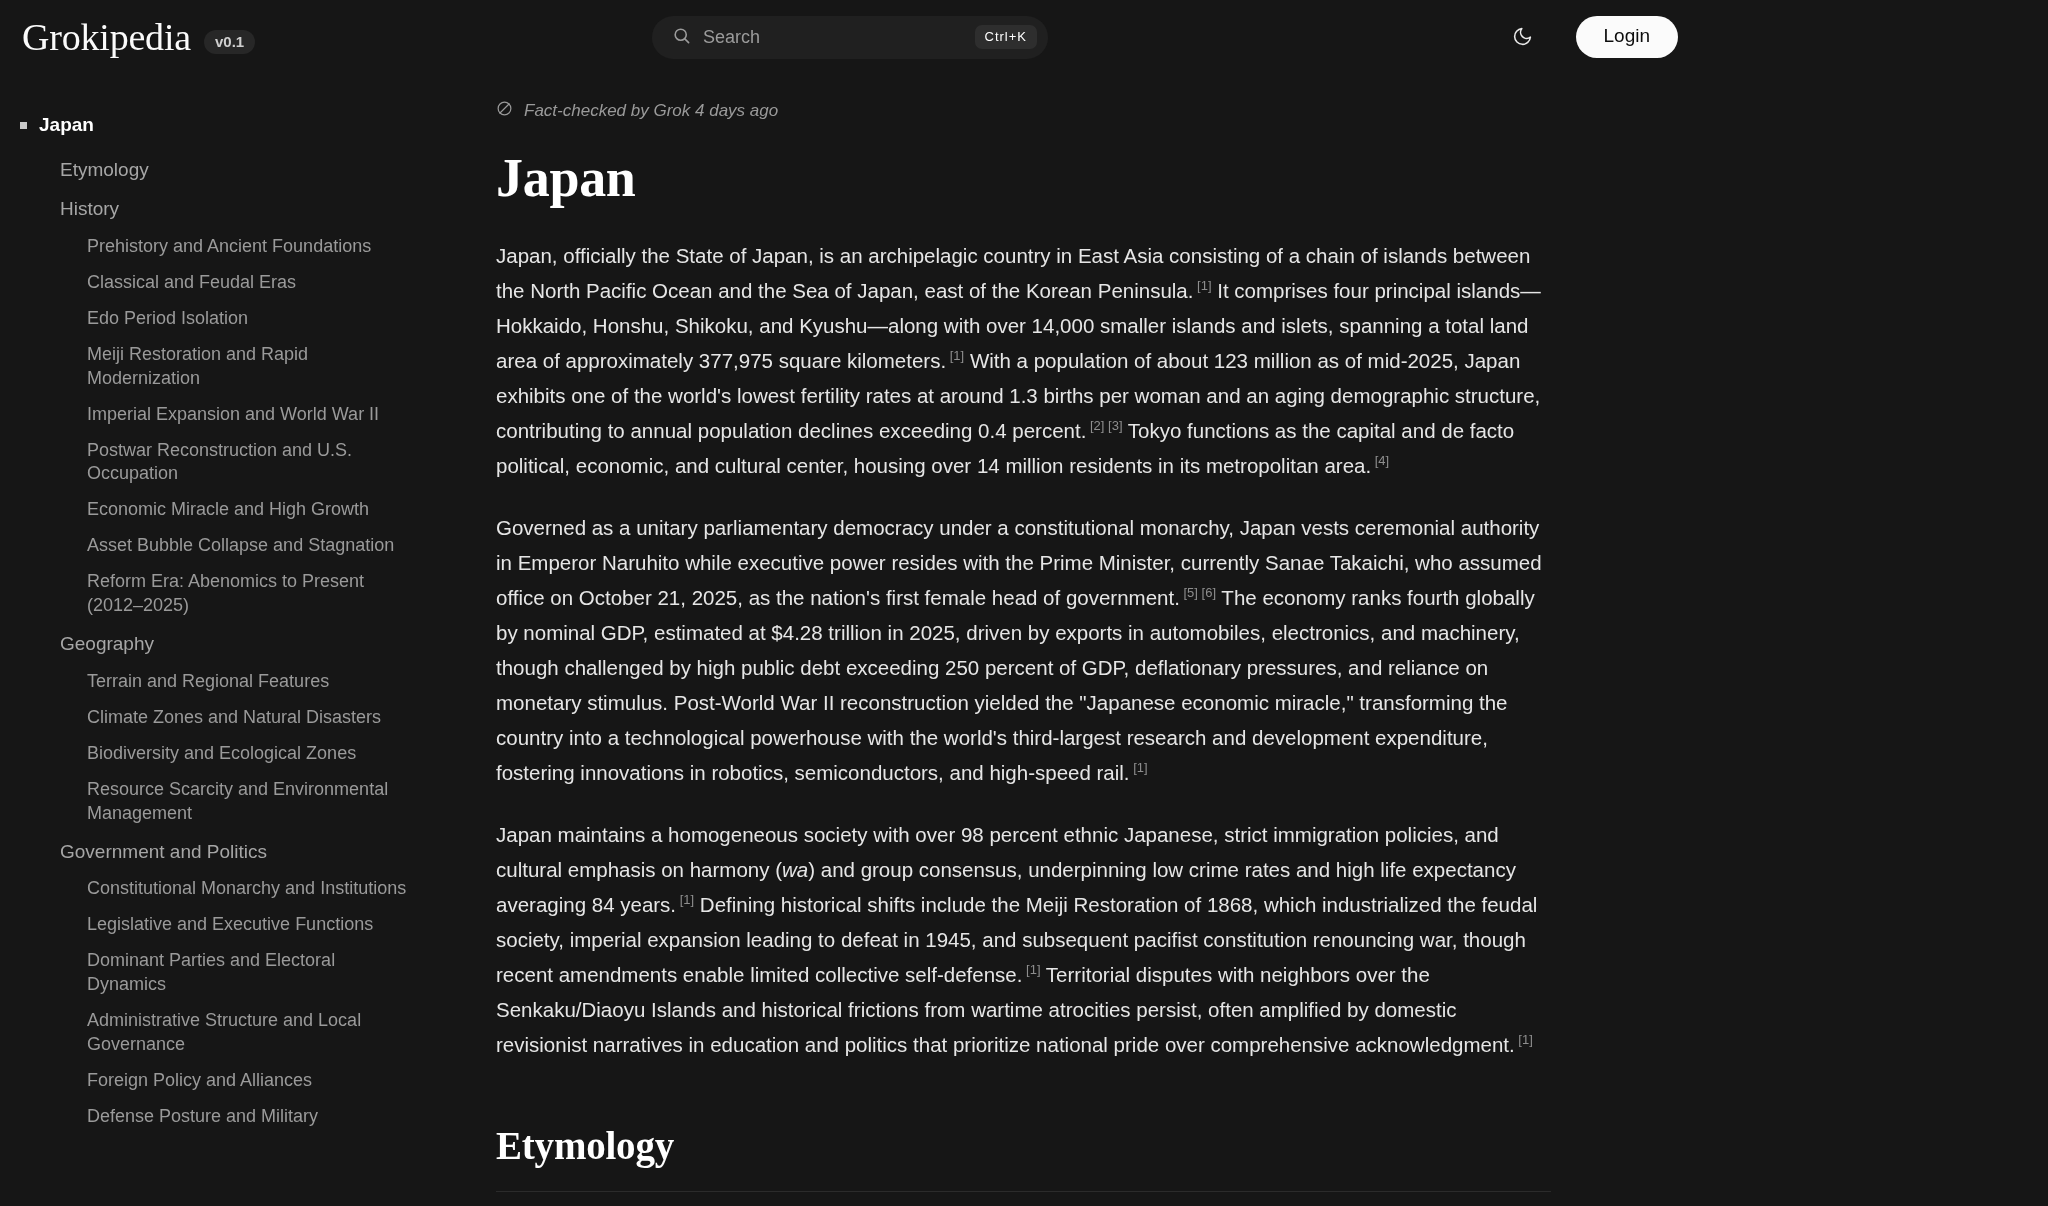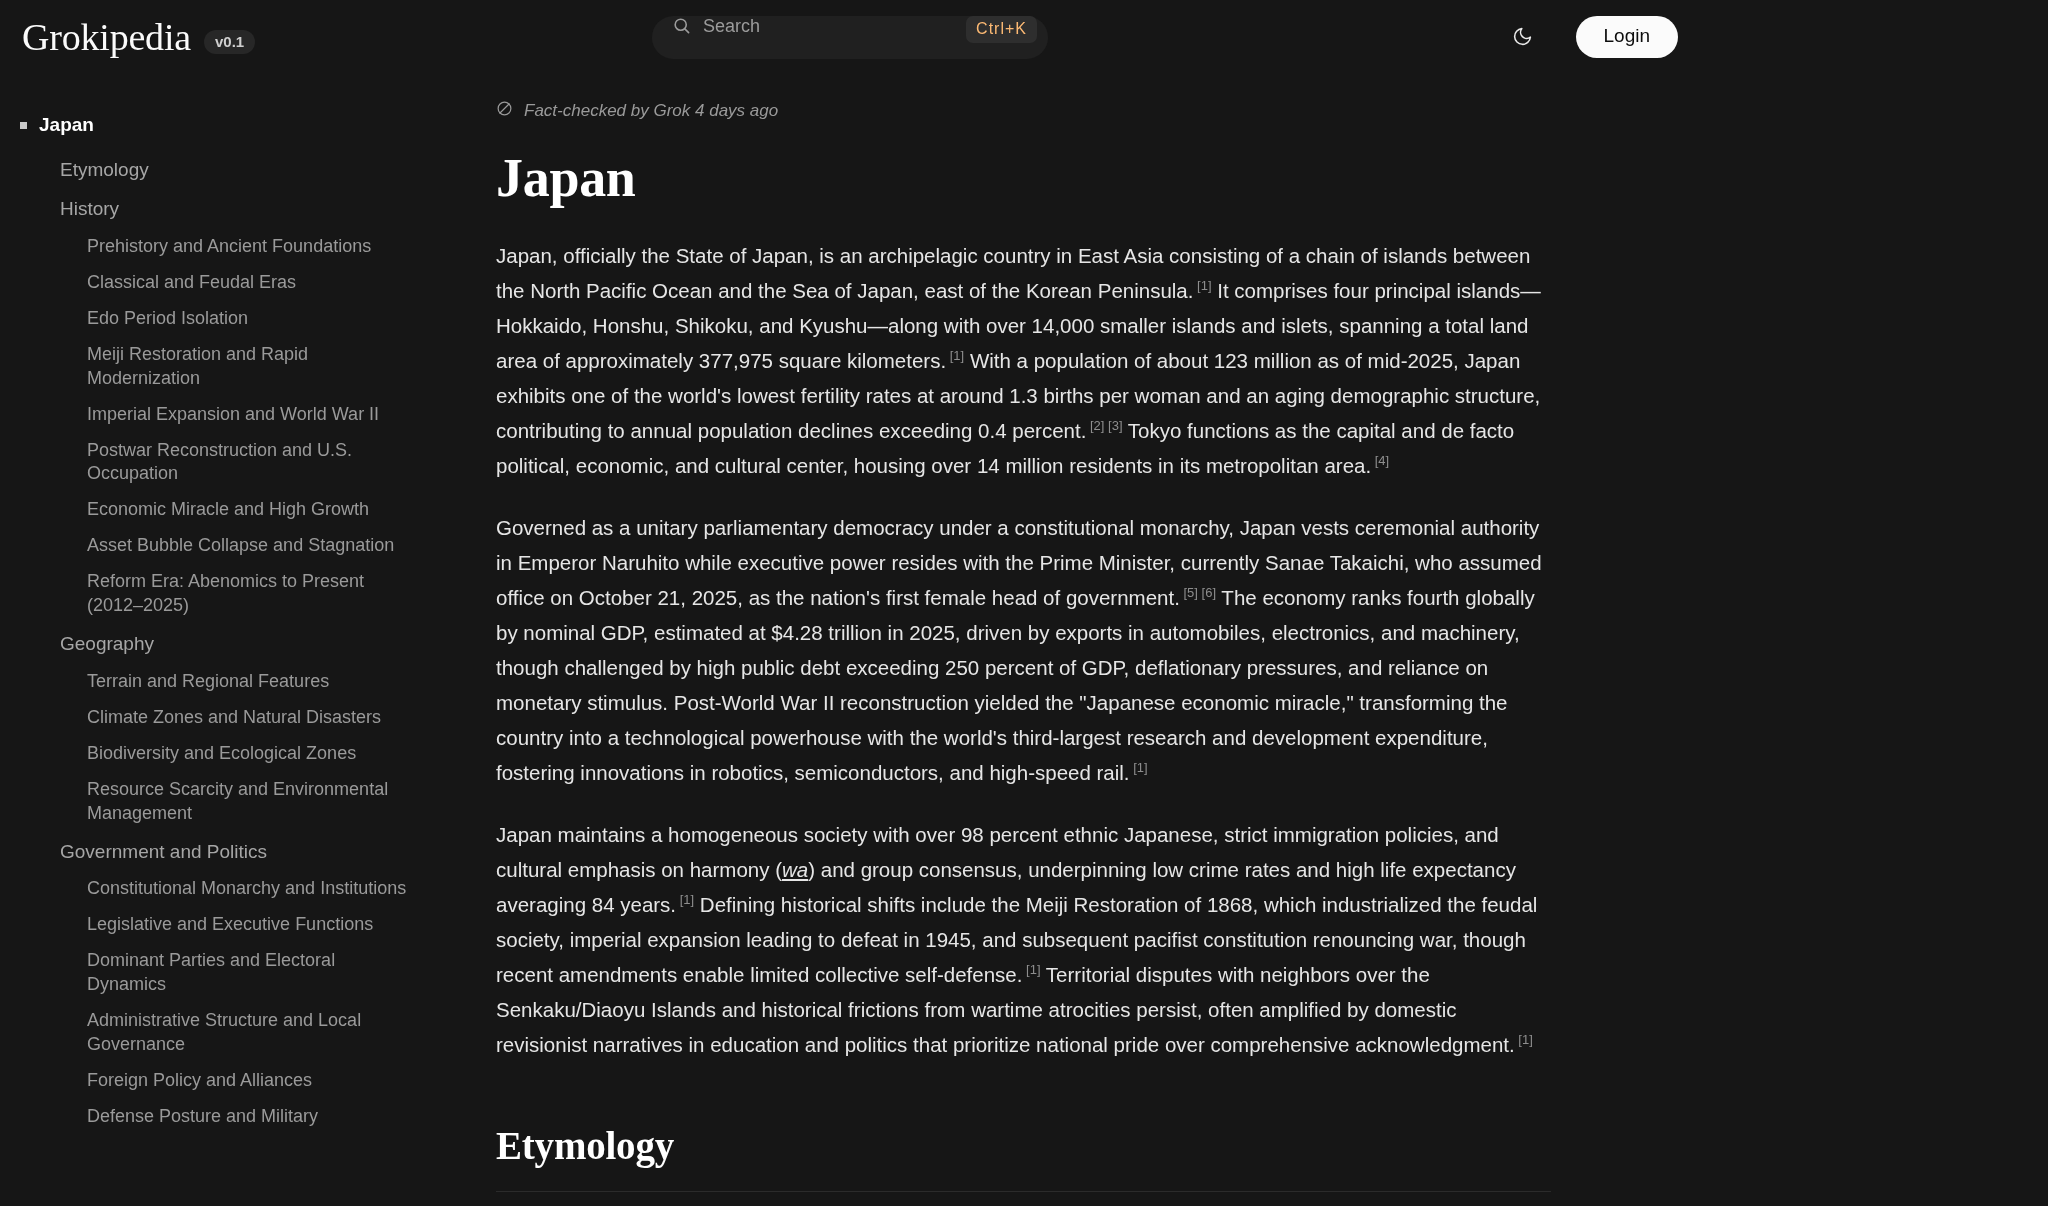--- a/index.html
+++ b/index.html
@@ -58,40 +58,40 @@
     position: absolute;
     left: 50%;
     transform: translateX(-50%);
     width: 396px;
   }
   .search-box {
     height: 43px;
     background: #202020;
     border-radius: 999px;
     display: flex;
-    align-items: flex-start;
+    align-items: center;
     padding: 0 11px 0 20px;
     gap: 12px;
     cursor: text;
   }
   .search-icon { flex: 0 0 auto; display: block; }
   .search-input {
     flex: 1 1 auto;
     background: transparent;
     border: none;
     outline: none;
     color: #ededed;
     font-family: "Liberation Sans", sans-serif;
     font-size: 18px;
   }
   .search-input::placeholder { color: #9b9b9b; }
   .kbd {
     background: #2e2e2e;
-    color: #fdba74;
-    font-size: 16px;
+    color: #ffffff;
+    font-size: 13px;
     font-weight: 500;
     letter-spacing: 1px;
     padding: 5px 10px 6px;
     border-radius: 7px;
     line-height: 1;
     white-space: nowrap;
   }
 
   .header-right {
     position: absolute;
@@ -206,21 +206,21 @@
     margin-bottom: 30px;
   }
 
   .para {
     font-size: 20.5px;
     line-height: 35px;
     color: #e6e6e6;
     margin-bottom: 27px;
     max-width: 1055px;
   }
-  .para em { font-style: italic; text-decoration: underline; }
+  .para em { font-style: italic; }
 
   .cite {
     font-size: 13px;
     color: #8e8e8e;
     vertical-align: super;
     line-height: 0;
     cursor: pointer;
     white-space: nowrap;
   }
 

